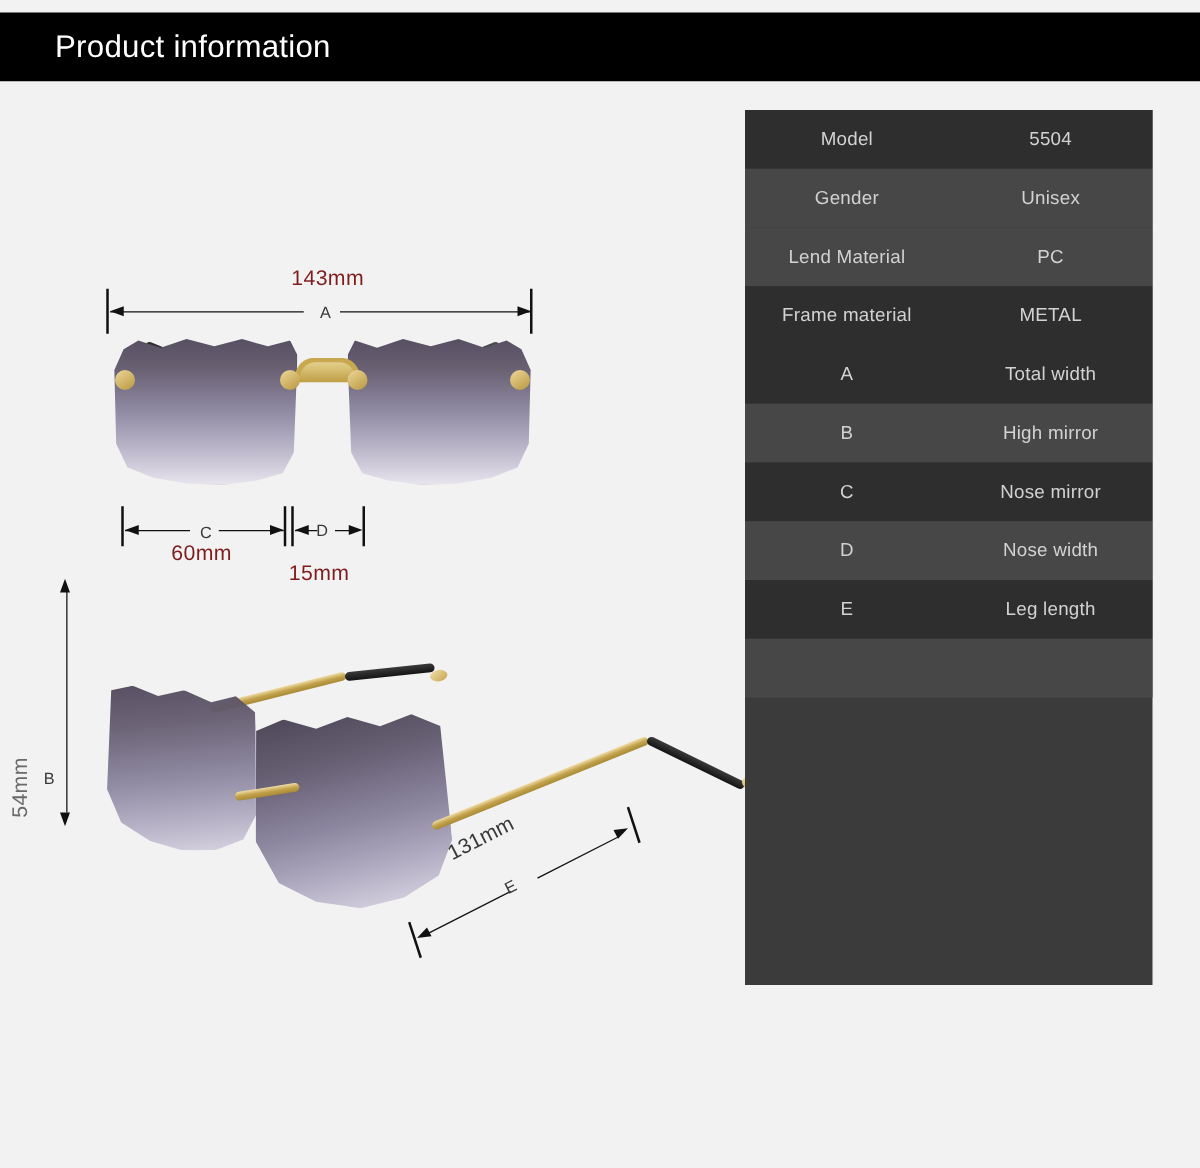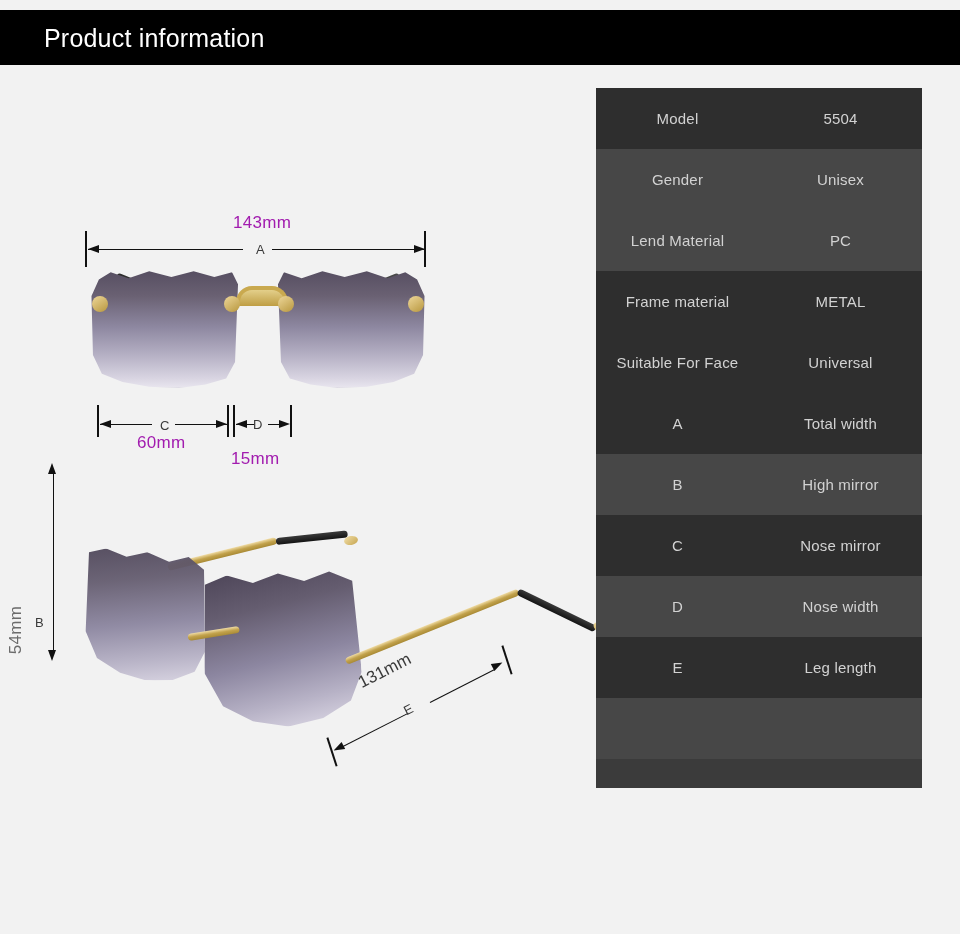--- a/index.html
+++ b/index.html
@@ -52,21 +52,21 @@
     position: absolute;
     left: 0;
     top: 0;
     width: 580px;
     height: 380px;
   }
 
   .dim-label {
     position: absolute;
     font-size: 17px;
-    color: #a21caf;
+    color: #7f1d1d;
     white-space: nowrap;
     letter-spacing: 0.3px;
   }
   .dim-letter {
     position: absolute;
     font-size: 13px;
     color: #3a3a3a;
     white-space: nowrap;
   }
 
@@ -280,21 +280,21 @@
     position: absolute;
     left: 596px;
     top: 88px;
     width: 326px;
     height: 700px;
     background: #3b3b3b;
   }
   .spec-row {
     display: flex;
     align-items: center;
-    height: 61px;
+    height: 47px;
     box-sizing: border-box;
   }
   .spec-row.odd  { background: #2e2e2e; }
   .spec-row.even { background: #474747; }
   .spec-key, .spec-val {
     flex: 1 1 50%;
     text-align: center;
     color: #d2d2d2;
     font-size: 15px;
     letter-spacing: 0.2px;
@@ -398,24 +398,20 @@
     </div>
   <div class="spec-row even">
       <span class="spec-key">Lend Material</span>
       <span class="spec-val">PC</span>
     </div>
   <div class="spec-row odd">
       <span class="spec-key">Frame material</span>
       <span class="spec-val">METAL</span>
     </div>
   <div class="spec-row odd">
-      <span class="spec-key">Suitable For Face</span>
-      <span class="spec-val">Universal</span>
-    </div>
-  <div class="spec-row odd">
       <span class="spec-key">A</span>
       <span class="spec-val">Total width</span>
     </div>
   <div class="spec-row even">
       <span class="spec-key">B</span>
       <span class="spec-val">High mirror</span>
     </div>
   <div class="spec-row odd">
       <span class="spec-key">C</span>
       <span class="spec-val">Nose mirror</span>

